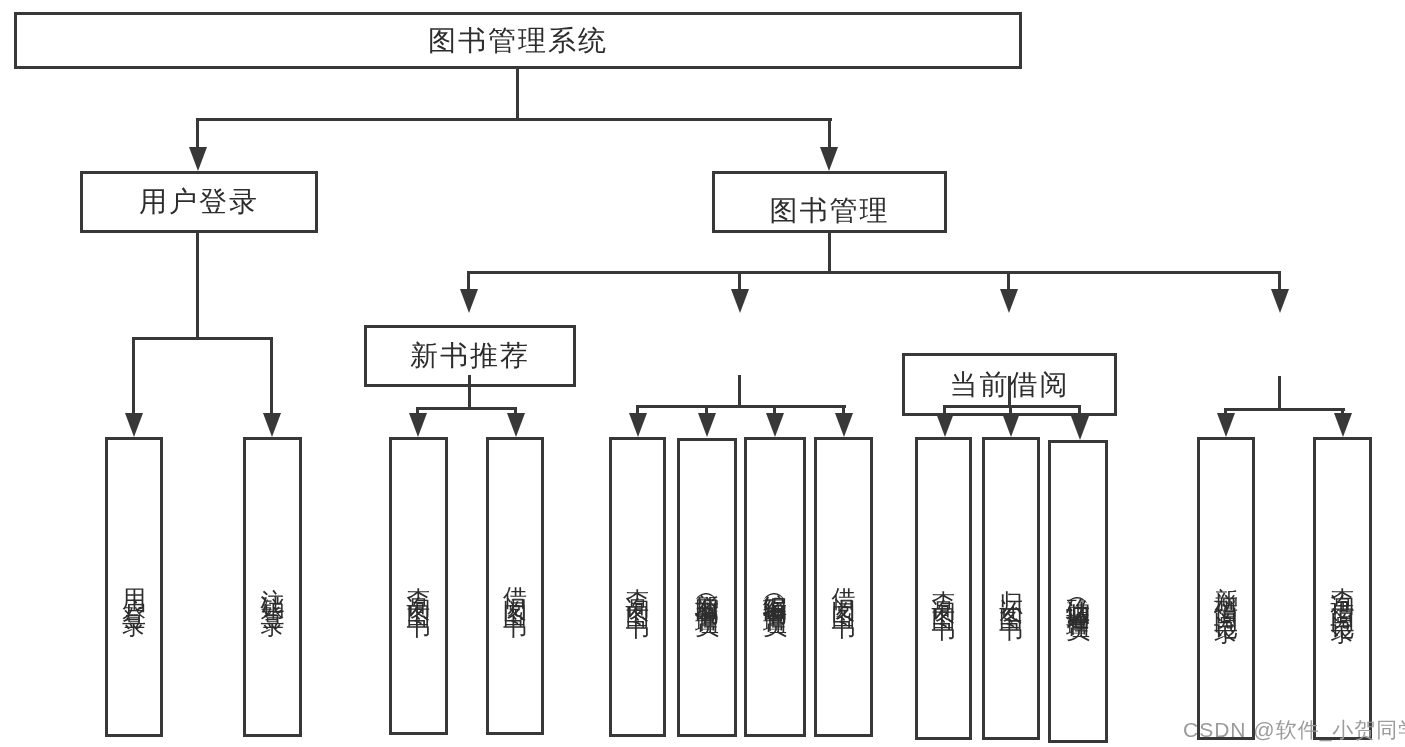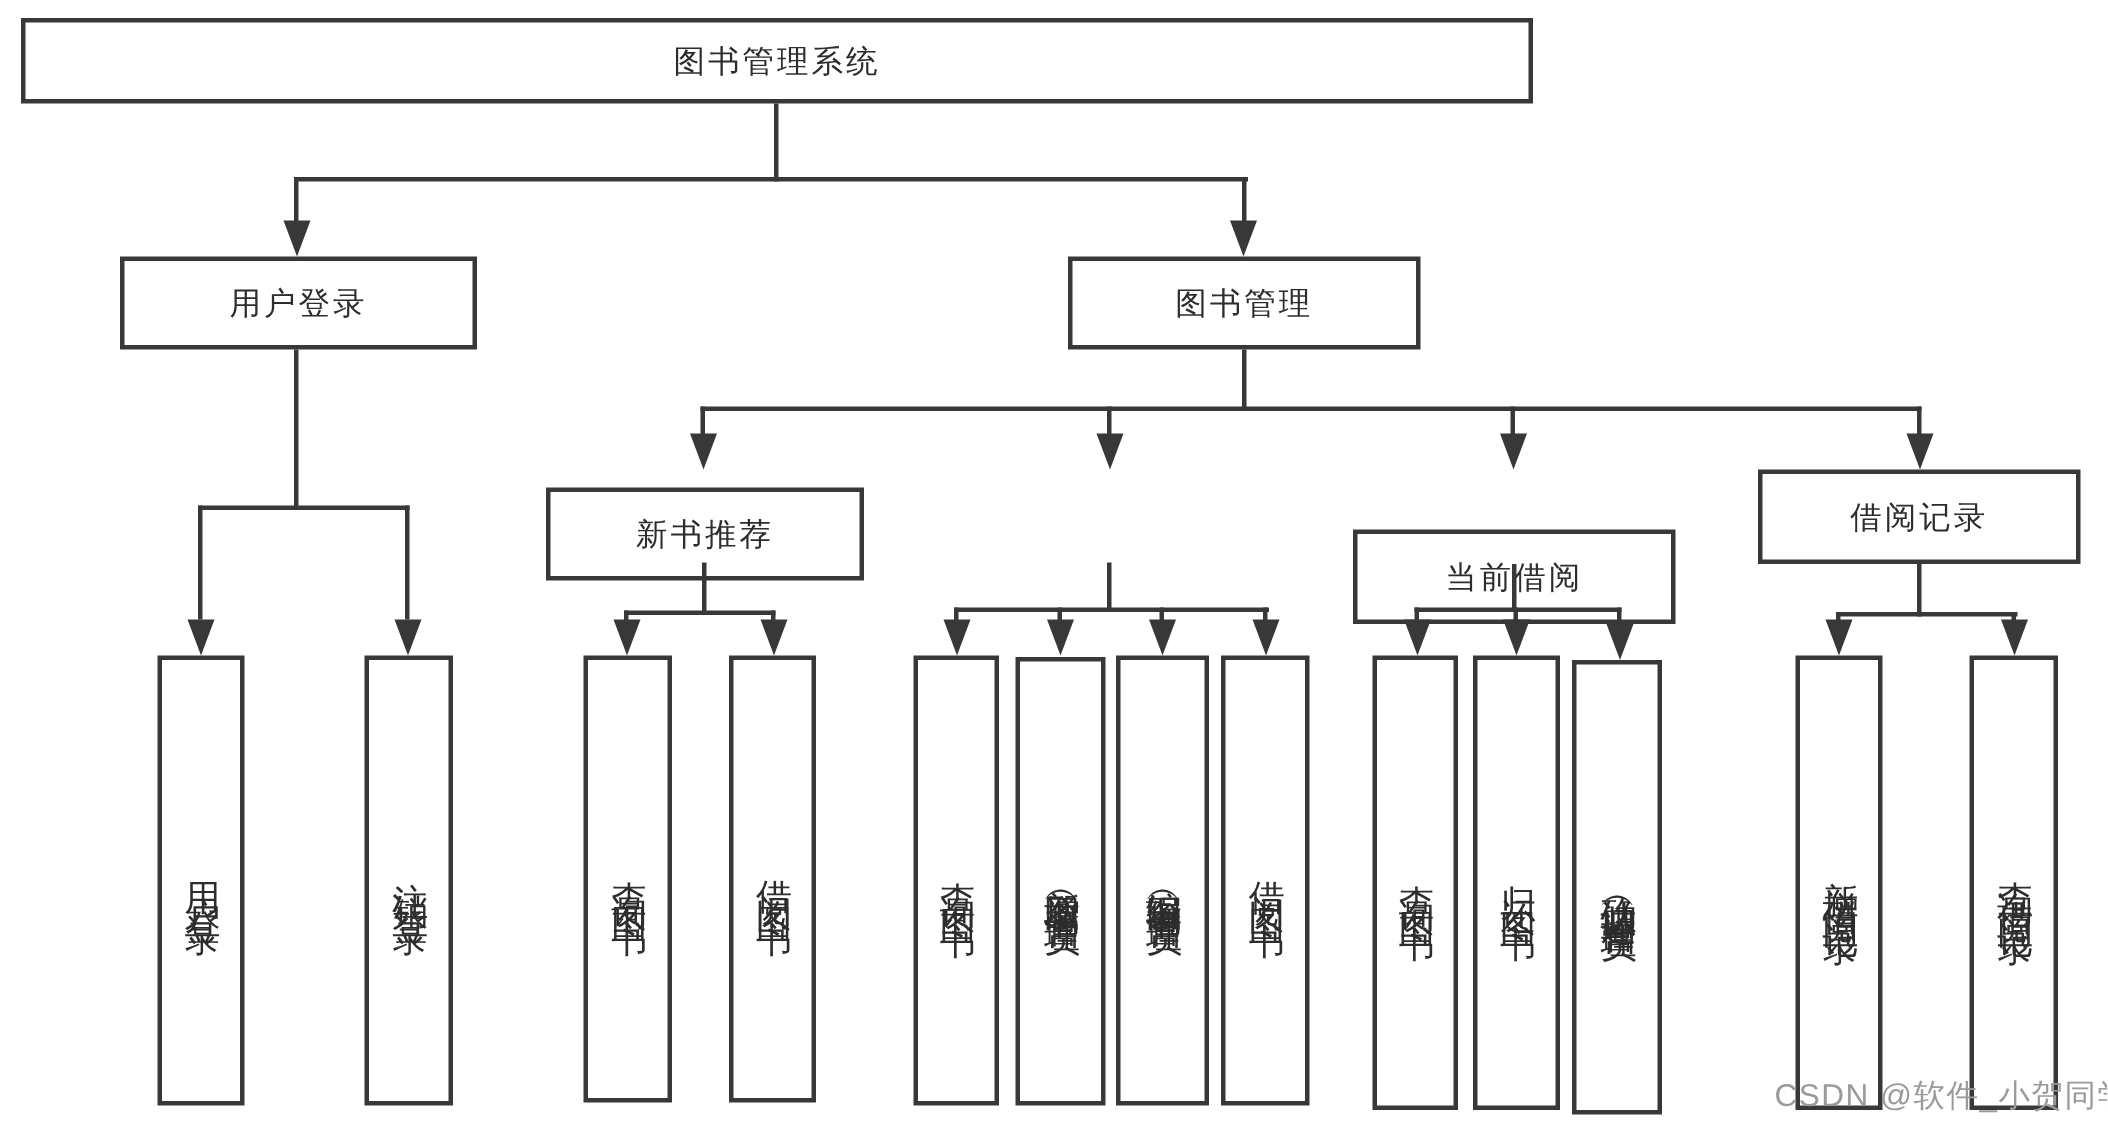--- a/index.html
+++ b/index.html
@@ -5,21 +5,21 @@
   html,body { margin:0; padding:0; background:#ffffff; }
   .stage {
     position:relative; width:1405px; height:747px; background:#ffffff;
     overflow:hidden; font-family:"Liberation Sans", sans-serif;
   }
   .box {
     position:absolute; box-sizing:border-box; background:#ffffff;
     border:3px solid #383838; color:#2d2d2d;
     display:flex; align-items:center; justify-content:center;
   }
-  .hbox { font-size:21px; letter-spacing:2px; }
+  .hbox { font-size:28px; letter-spacing:2px; }
   .vbox { writing-mode:vertical-rl; text-orientation:mixed; font-size:24px; }
   .ls9 { letter-spacing:9px; }
   .ls7 { letter-spacing:7px; }
   .ls3 { letter-spacing:3px; }
   .seg { position:absolute; background:#383838; }
   .arr {
     position:absolute; width:0; height:0;
     border-left:9px solid transparent; border-right:9px solid transparent;
     border-top:24px solid #383838;
   }
@@ -33,32 +33,29 @@
 
 <div class="stage">
 
   <div class="box hbox" style="left:14px; top:12px; width:1008px; height:57px;">
     <span>图书管理系统</span>
   </div>
 
   <div class="box hbox" style="left:80px; top:171px; width:238px; height:62px;">
     <span>用户登录</span>
   </div>
-  <div class="box hbox" style="left:712px; top:171px; width:235px; height:62px;">
+  <div class="box hbox" style="left:712px; top:171px; width:235px; height:62px;align-items:flex-end;">
     <span>图书管理</span>
   </div>
 
   <div class="box hbox" style="left:364px; top:325px; width:212px; height:62px;">
     <span>新书推荐</span>
   </div>
   <div class="box hbox" style="left:902px; top:313px; width:215px; height:63px;margin-top:40px;">
     <span>当前借阅</span>
-  </div>
-  <div class="box hbox" style="left:1172px; top:313px; width:215px; height:63px;">
-    <span>借阅记录</span>
   </div>
 
   <div class="box vbox" style="left:105px; top:437px; width:58px; height:300px;">
     <span class="ls9">用户登录</span>
   </div>
   <div class="box vbox" style="left:243px; top:437px; width:59px; height:300px;">
     <span class="ls9">注销登录</span>
   </div>
 
   <div class="box vbox" style="left:389px; top:437px; width:59px; height:298px;">

